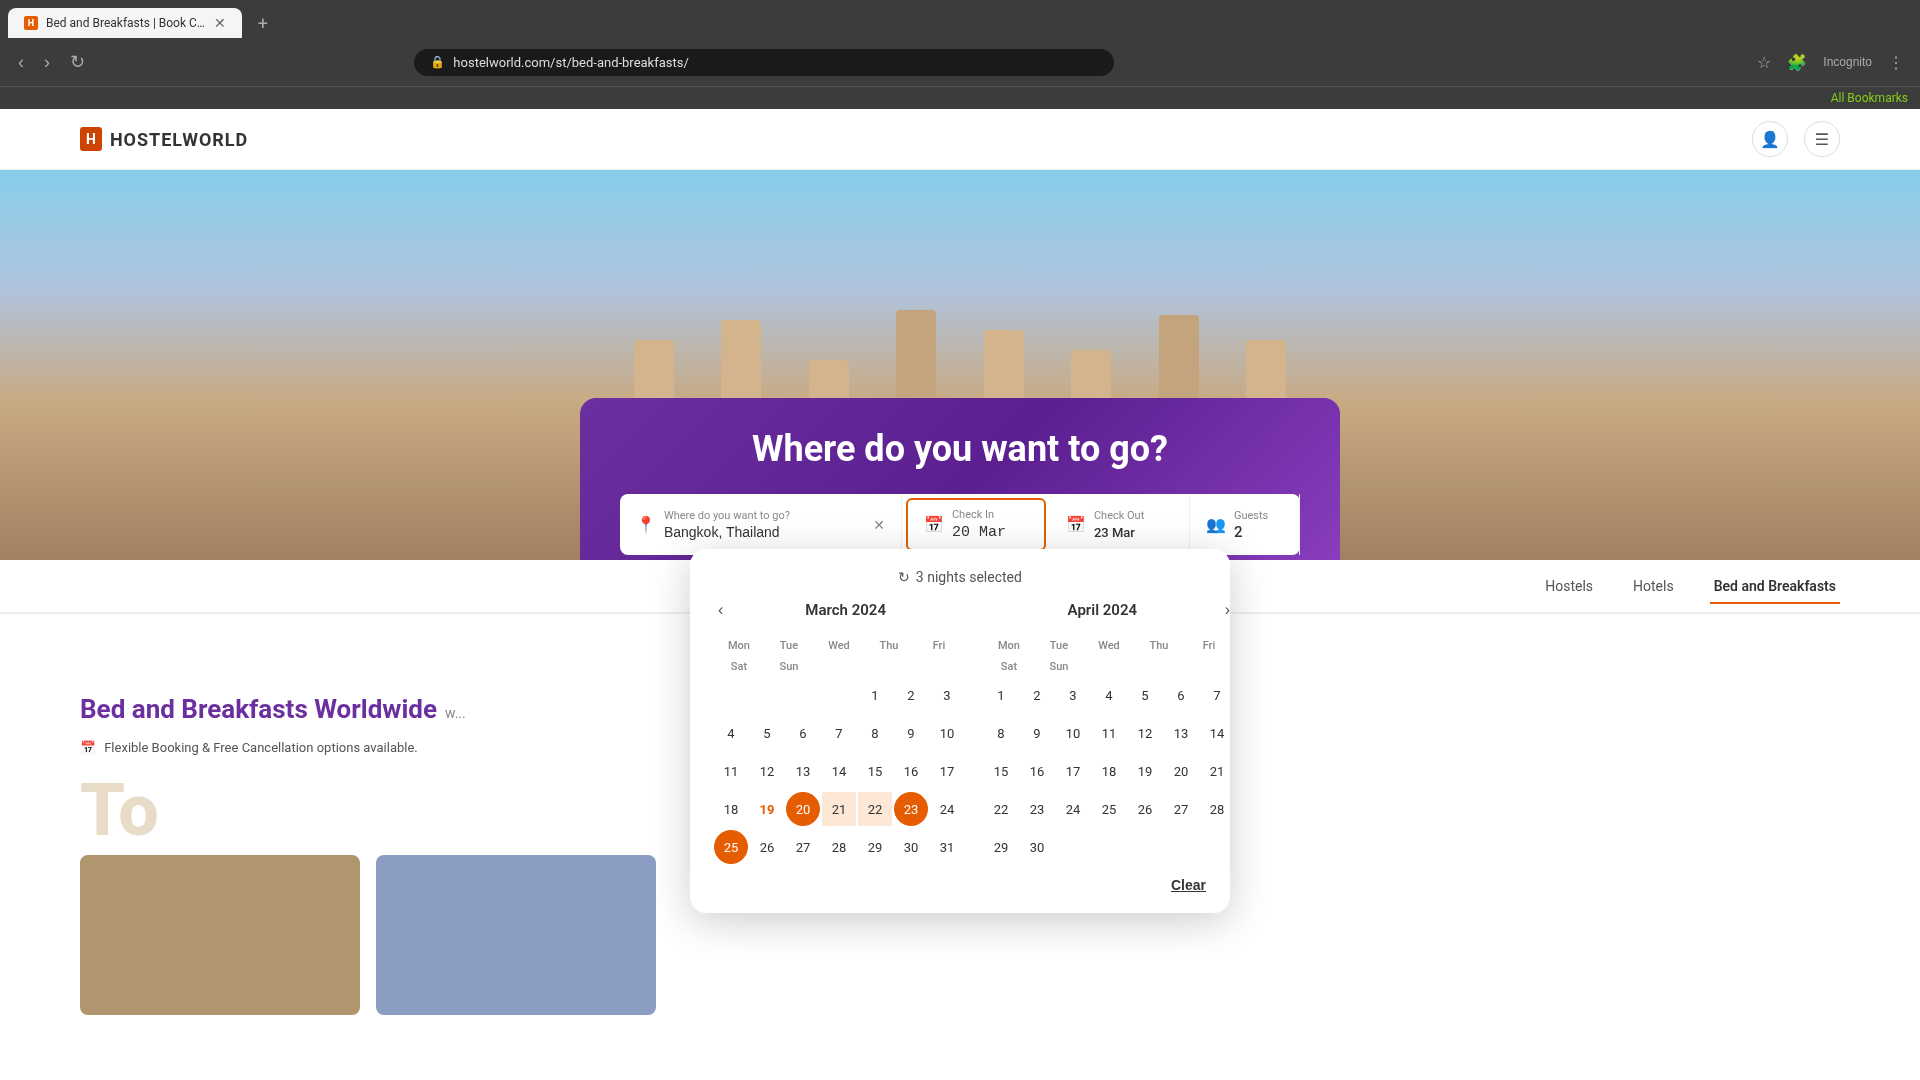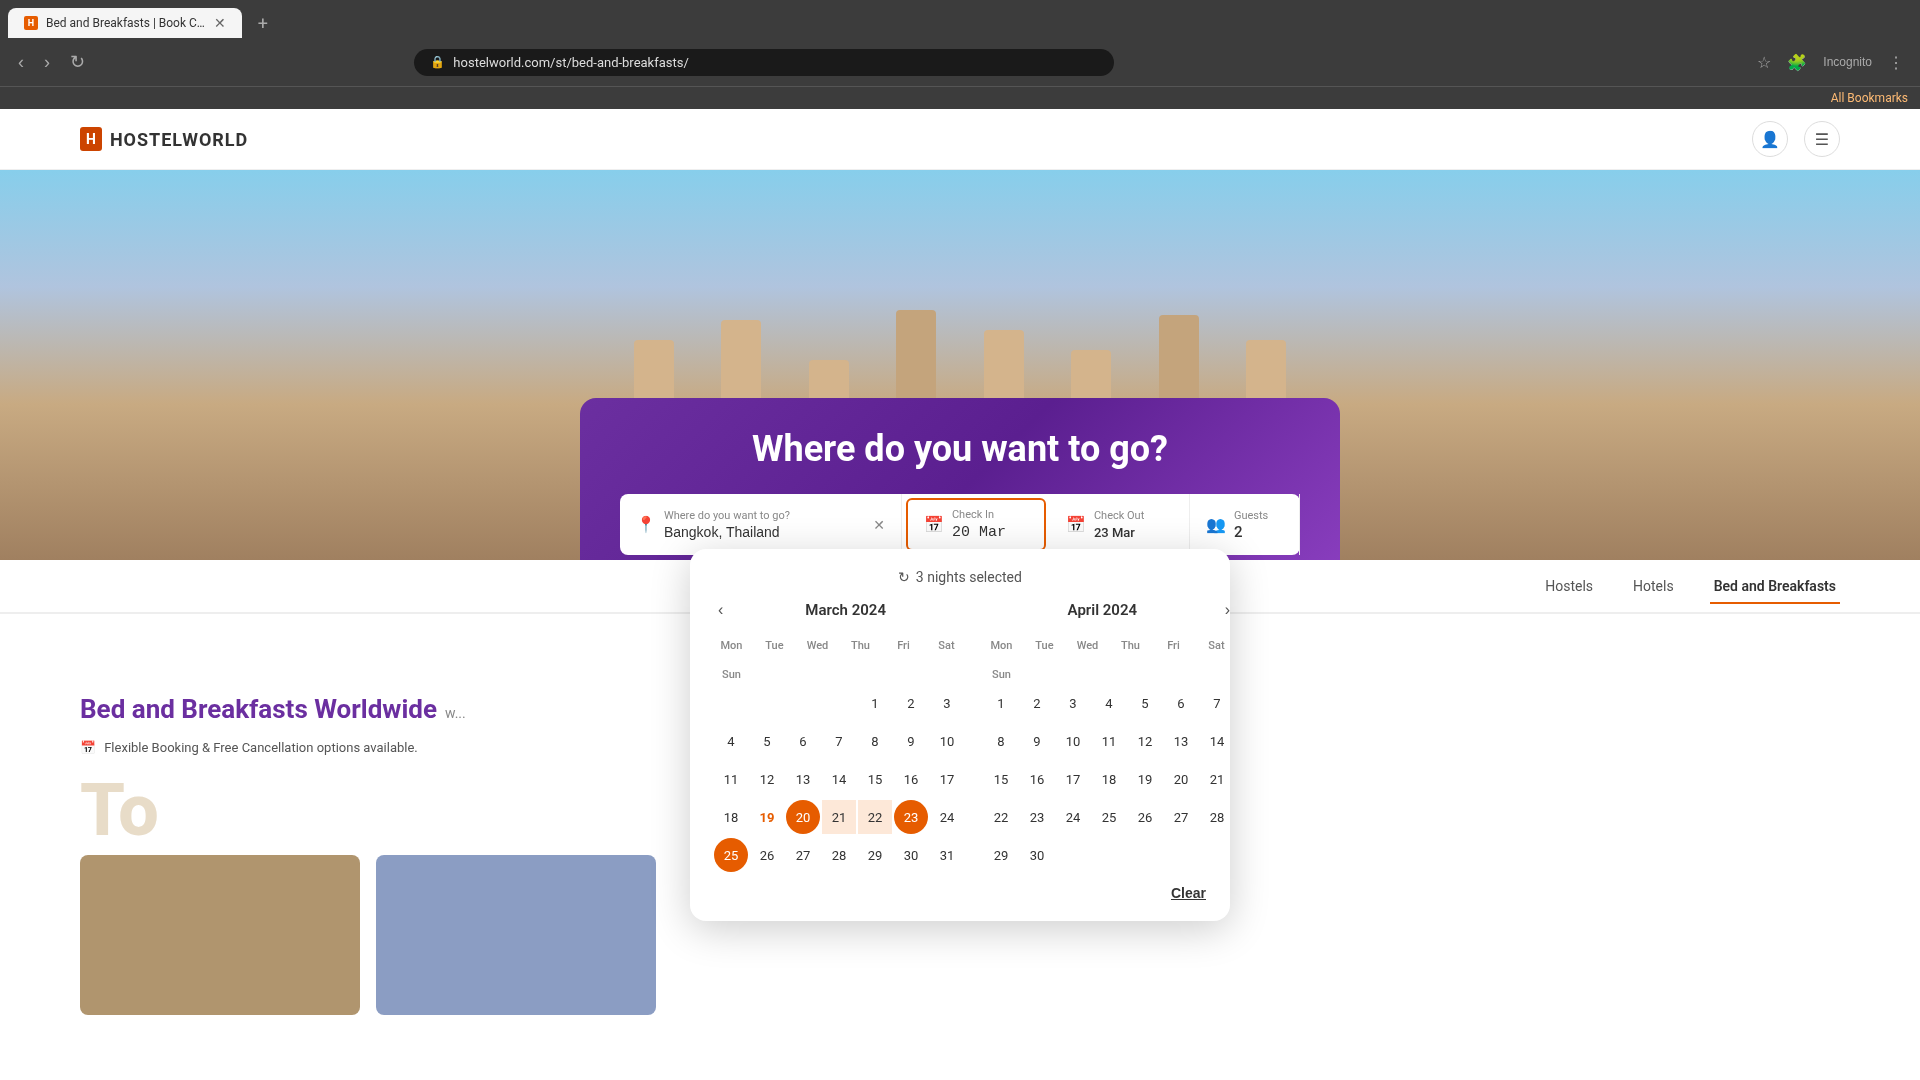--- a/index.html
+++ b/index.html
@@ -50,21 +50,21 @@
 
     
     .calendar-overlay { position: absolute; top: 440px; left: 50%; transform: translateX(-50%); width: 540px; background: white; border-radius: 16px; box-shadow: 0 8px 40px rgba(0,0,0,0.2); padding: 20px 24px 20px; z-index: 100; }
     .calendar-header-info { text-align: center; padding-bottom: 12px; }
     .nights-selected { color: #555; font-size: 14px; display: flex; align-items: center; justify-content: center; gap: 6px; }
     .calendar-months { display: grid; grid-template-columns: 1fr 1fr; gap: 20px; }
     .calendar-month { }
     .month-header { display: flex; align-items: center; justify-content: space-between; margin-bottom: 12px; }
     .month-title { font-size: 15px; font-weight: 600; color: #333; text-align: center; flex: 1; }
     .month-nav { background: none; border: none; cursor: pointer; color: #555; font-size: 16px; padding: 4px; }
-    .calendar-days-header { display: grid; grid-template-columns: repeat(6, 1fr); gap: 8px; }
+    .calendar-days-header { display: grid; grid-template-columns: repeat(5, 1fr); gap: 0; }
     .day-name { text-align: center; font-size: 11px; color: #888; font-weight: 500; padding: 4px 0; }
     .calendar-grid { display: grid; grid-template-columns: repeat(7, 1fr); gap: 2px; }
     .cal-day { text-align: center; padding: 6px 2px; font-size: 13px; color: #333; cursor: pointer; border-radius: 50%; width: 34px; height: 34px; display: flex; align-items: center; justify-content: center; margin: 1px auto; }
     .cal-day.empty { cursor: default; }
     .cal-day.selected-start { background: #e65c00; color: white; border-radius: 50%; }
     .cal-day.selected-end { background: #e65c00; color: white; border-radius: 50%; }
     .cal-day.in-range { background: #fde8d8; border-radius: 0; }
     .cal-day.today-25 { background: #e65c00; color: white; border-radius: 50%; }
     .cal-day.highlighted-19 { color: #e65c00; font-weight: 700; }
     .calendar-footer { display: flex; justify-content: flex-end; padding-top: 12px; }
@@ -103,21 +103,21 @@
     </div>
     <div class="toolbar-icons">
       <button class="toolbar-icon-btn">☆</button>
       <button class="toolbar-icon-btn">🧩</button>
       <button class="toolbar-icon-btn" style="color:#aaa; font-size:12px;">Incognito</button>
       <button class="toolbar-icon-btn">⋮</button>
     </div>
   </div>
 
   <div class="bookmarks-bar">
-    <span style="font-size:12px; color:#fdba74;">All Bookmarks</span>
+    <span style="font-size:12px; color:#84cc16;">All Bookmarks</span>
   </div>
 </div>
 
 <div class="page">
 
   <div class="site-header">
     <div class="logo">
       <div class="logo-box">H</div>
       <span class="logo-text">HOSTELWORLD</span>
     </div>

